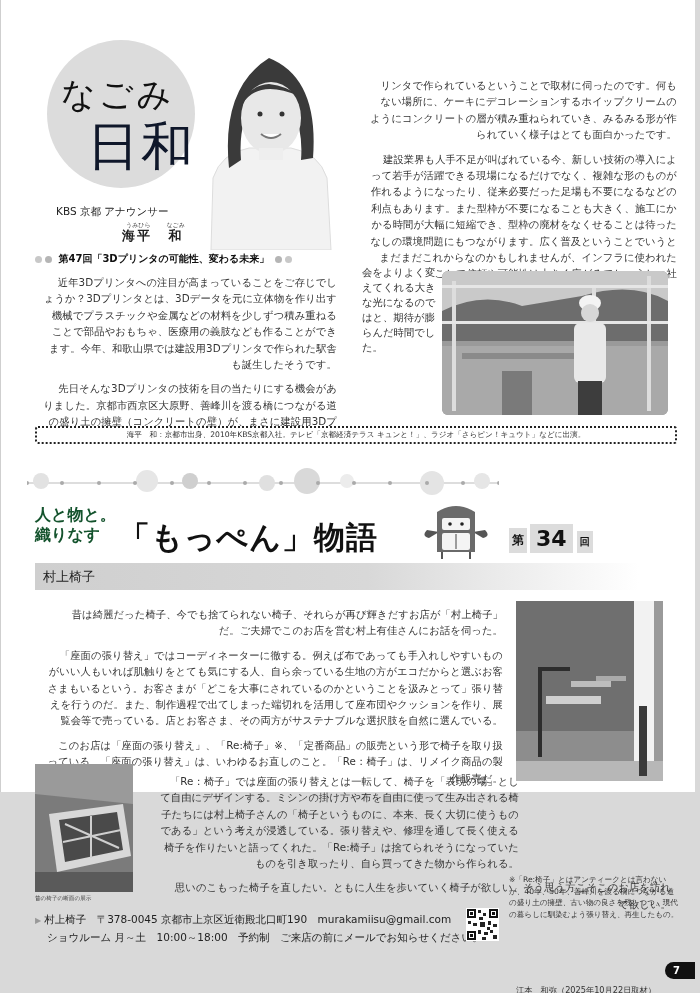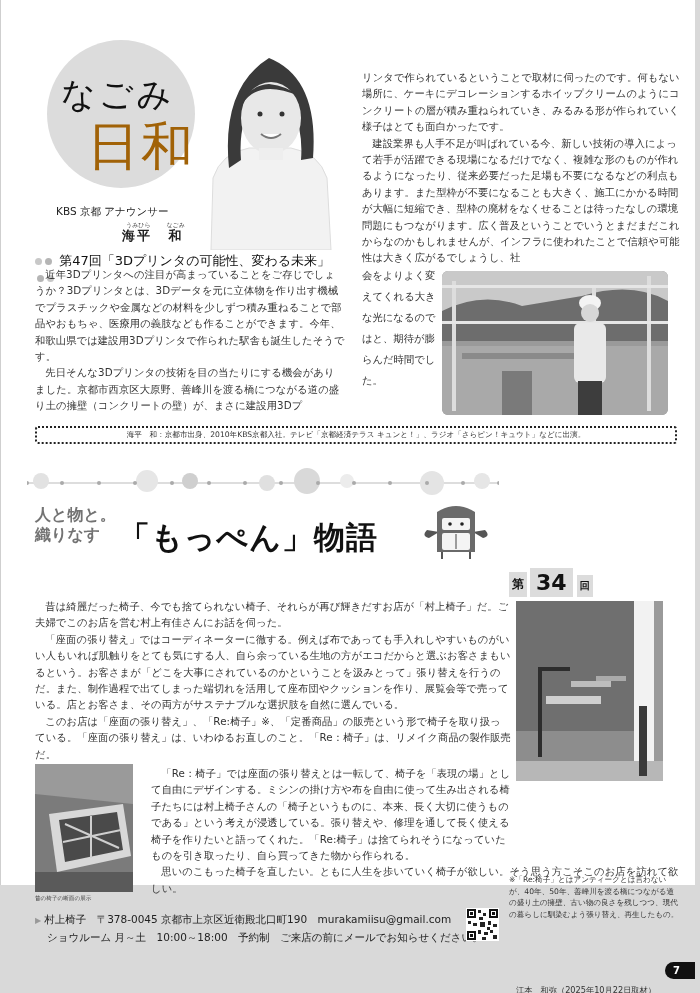--- a/index.html
+++ b/index.html
@@ -1,46 +1,46 @@
 <!DOCTYPE html>
 <html><head>
 <meta charset="utf-8">
 <style>
   html,body{margin:0;padding:0;}
   body{width:700px;height:993px;background:#d9d9d9;position:relative;overflow:hidden;font-family:"DejaVu Sans","Liberation Sans",sans-serif;color:#222;}
-  .page{position:absolute;left:0;top:0;width:694px;height:885px;background:#fff;border-left:1px solid #cfcfcf;}
+  .page{position:absolute;left:0;top:0;width:694px;height:792px;background:#fff;border-left:1px solid #cfcfcf;}
   .abs{position:absolute;}
   .txt{font-size:10.3px;line-height:16.4px;color:#333;letter-spacing:0.1px;}
-  .txt p{margin:0;}
+  .txt p{margin:8px;text-align:right;}
   .ind{text-indent:1em;}
   
   .title-circle{left:46px;top:40px;width:148px;height:148px;border-radius:50%;background:#dcdcdc;}
   .title-1{left:60px;top:72px;font-size:34px;font-family:"DejaVu Serif",serif;letter-spacing:3px;color:#111;}
-  .title-2{left:86px;top:112px;font-size:52px;font-family:"DejaVu Serif",serif;color:#a16207;letter-spacing:2px;}
+  .title-2{left:86px;top:112px;font-size:52px;font-family:"DejaVu Serif",serif;color:#0f172a;letter-spacing:2px;}
   .role{left:55px;top:205px;font-size:10.5px;color:#222;}
   .ruby{left:125px;top:221px;font-size:6px;color:#444;word-spacing:14px;}
   .name{left:121px;top:227px;font-size:13px;font-weight:bold;font-family:"DejaVu Serif",serif;letter-spacing:2px;word-spacing:10px;}
   .photo-anchor{left:200px;top:48px;width:137px;height:202px;}
-  .episode-head{left:34px;top:252px;width:310px;font-size:13px;font-weight:normal;color:#111;}
+  .episode-head{left:34px;top:252px;width:310px;font-size:10px;font-weight:bold;color:#111;}
   .dot{display:inline-block;width:7px;height:7px;border-radius:50%;background:#c8c8c8;vertical-align:middle;margin-right:3px;}
   .col1{left:34px;top:266px;width:310px;}
   .col2{left:361px;top:69px;width:323px;}
-  .wrap-col{left:361px;top:265px;width:78px;font-size:10.3px;line-height:21px;color:#333;}
+  .wrap-col{left:361px;top:265px;width:78px;font-size:10.3px;line-height:15px;color:#333;}
   .site-photo{left:441px;top:271px;width:226px;height:144px;border-radius:6px;overflow:hidden;}
   .bio-box{left:34px;top:426px;width:638px;height:14px;border:2px dotted #222;border-radius:3px;font-size:7.6px;line-height:14px;text-align:center;color:#333;}
   
   .divider{left:26px;top:468px;width:472px;height:30px;}
   
-  .head-small{left:34px;top:505px;font-size:16px;font-weight:bold;line-height:20px;color:#737373;font-family:"DejaVu Serif",serif;}
+  .head-small{left:34px;top:505px;font-size:16px;font-weight:bold;line-height:20px;color:#14532d;font-family:"DejaVu Serif",serif;}
   .head-big{left:118px;top:517px;font-size:31px;font-weight:bold;color:#111;font-family:Liberation Mono, monospace;letter-spacing:1px;}
   .mascot{left:420px;top:500px;width:70px;height:62px;}
   .ep-num{left:508px;top:524px;}
   .ep-box{display:inline-block;background:#dcdcdc;font-weight:bold;color:#111;vertical-align:bottom;}
   .ep-pre{font-size:12px;padding:4px 3px;margin-right:3px;}
-  .ep-n{font-size:22px;padding:2px 6px;margin-top:44px;}
+  .ep-n{font-size:22px;padding:2px 6px;}
   .ep-post{font-size:10px;padding:4px 3px;margin-left:4px;}
   .shop-bar{left:34px;top:563px;width:604px;height:27px;background:linear-gradient(90deg,#cfcfcf 0%,#d8d8d8 55%,#fff 100%);}
   .shop-bar span{position:absolute;left:8px;top:5px;font-size:13px;color:#222;}
   .b-col{left:34px;top:598px;width:476px;}
   .b-col2{left:150px;top:765px;width:528px;}
   .chair-photo{left:515px;top:601px;width:147px;height:180px;}
   .cushion-photo{left:34px;top:764px;width:98px;height:128px;}
   .cap{left:34px;top:895px;font-size:5.6px;color:#444;}
   .note{left:508px;top:874px;width:172px;font-size:7.6px;line-height:11.6px;color:#333;}
   .reporter{left:515px;top:941px;font-size:8.2px;color:#333;margin-top:44px;}
@@ -162,20 +162,23 @@
       <line x1="35" y1="34" x2="35" y2="49" stroke="#444"></line>
       <rect x="20" y="52" width="2" height="7" fill="#555"></rect>
         <rect x="48" y="52" width="2" height="7" fill="#555"></rect>
     </svg>
   </div>
 
   <div class="abs ep-num">
     <span class="ep-box ep-pre">第</span><span class="ep-box ep-n">34</span><span class="ep-box ep-post">回</span>
   </div>
 
+  <div class="abs shop-bar">
+    <span>村上椅子</span>
+  </div>
 
   <div class="abs txt b-col">
     <p class="ind">昔は綺麗だった椅子、今でも捨てられない椅子、それらが再び輝きだすお店が「村上椅子」だ。ご夫婦でこのお店を営む村上有佳さんにお話を伺った。</p>
     <p class="ind">「座面の張り替え」ではコーディネーターに徹する。例えば布であっても手入れしやすいものがいい人もいれば肌触りをとても気にする人、自ら余っている生地の方がエコだからと選ぶお客さまもいるという。お客さまが「どこを大事にされているのかということを汲みとって」張り替えを行うのだ。また、制作過程で出てしまった端切れを活用して座布団やクッションを作り、展覧会等で売っている。店とお客さま、その両方がサステナブルな選択肢を自然に選んでいる。</p>
     <p class="ind">このお店は「座面の張り替え」、「Re:椅子」※、「定番商品」の販売という形で椅子を取り扱っている。「座面の張り替え」は、いわゆるお直しのこと。「Re：椅子」は、リメイク商品の製作販売だ。</p>
   </div>
 
   <div class="abs chair-photo">
     <svg width="147" height="180" viewBox="0 0 147 180">
       <rect width="147" height="180" fill="#5d5d5d"></rect>

